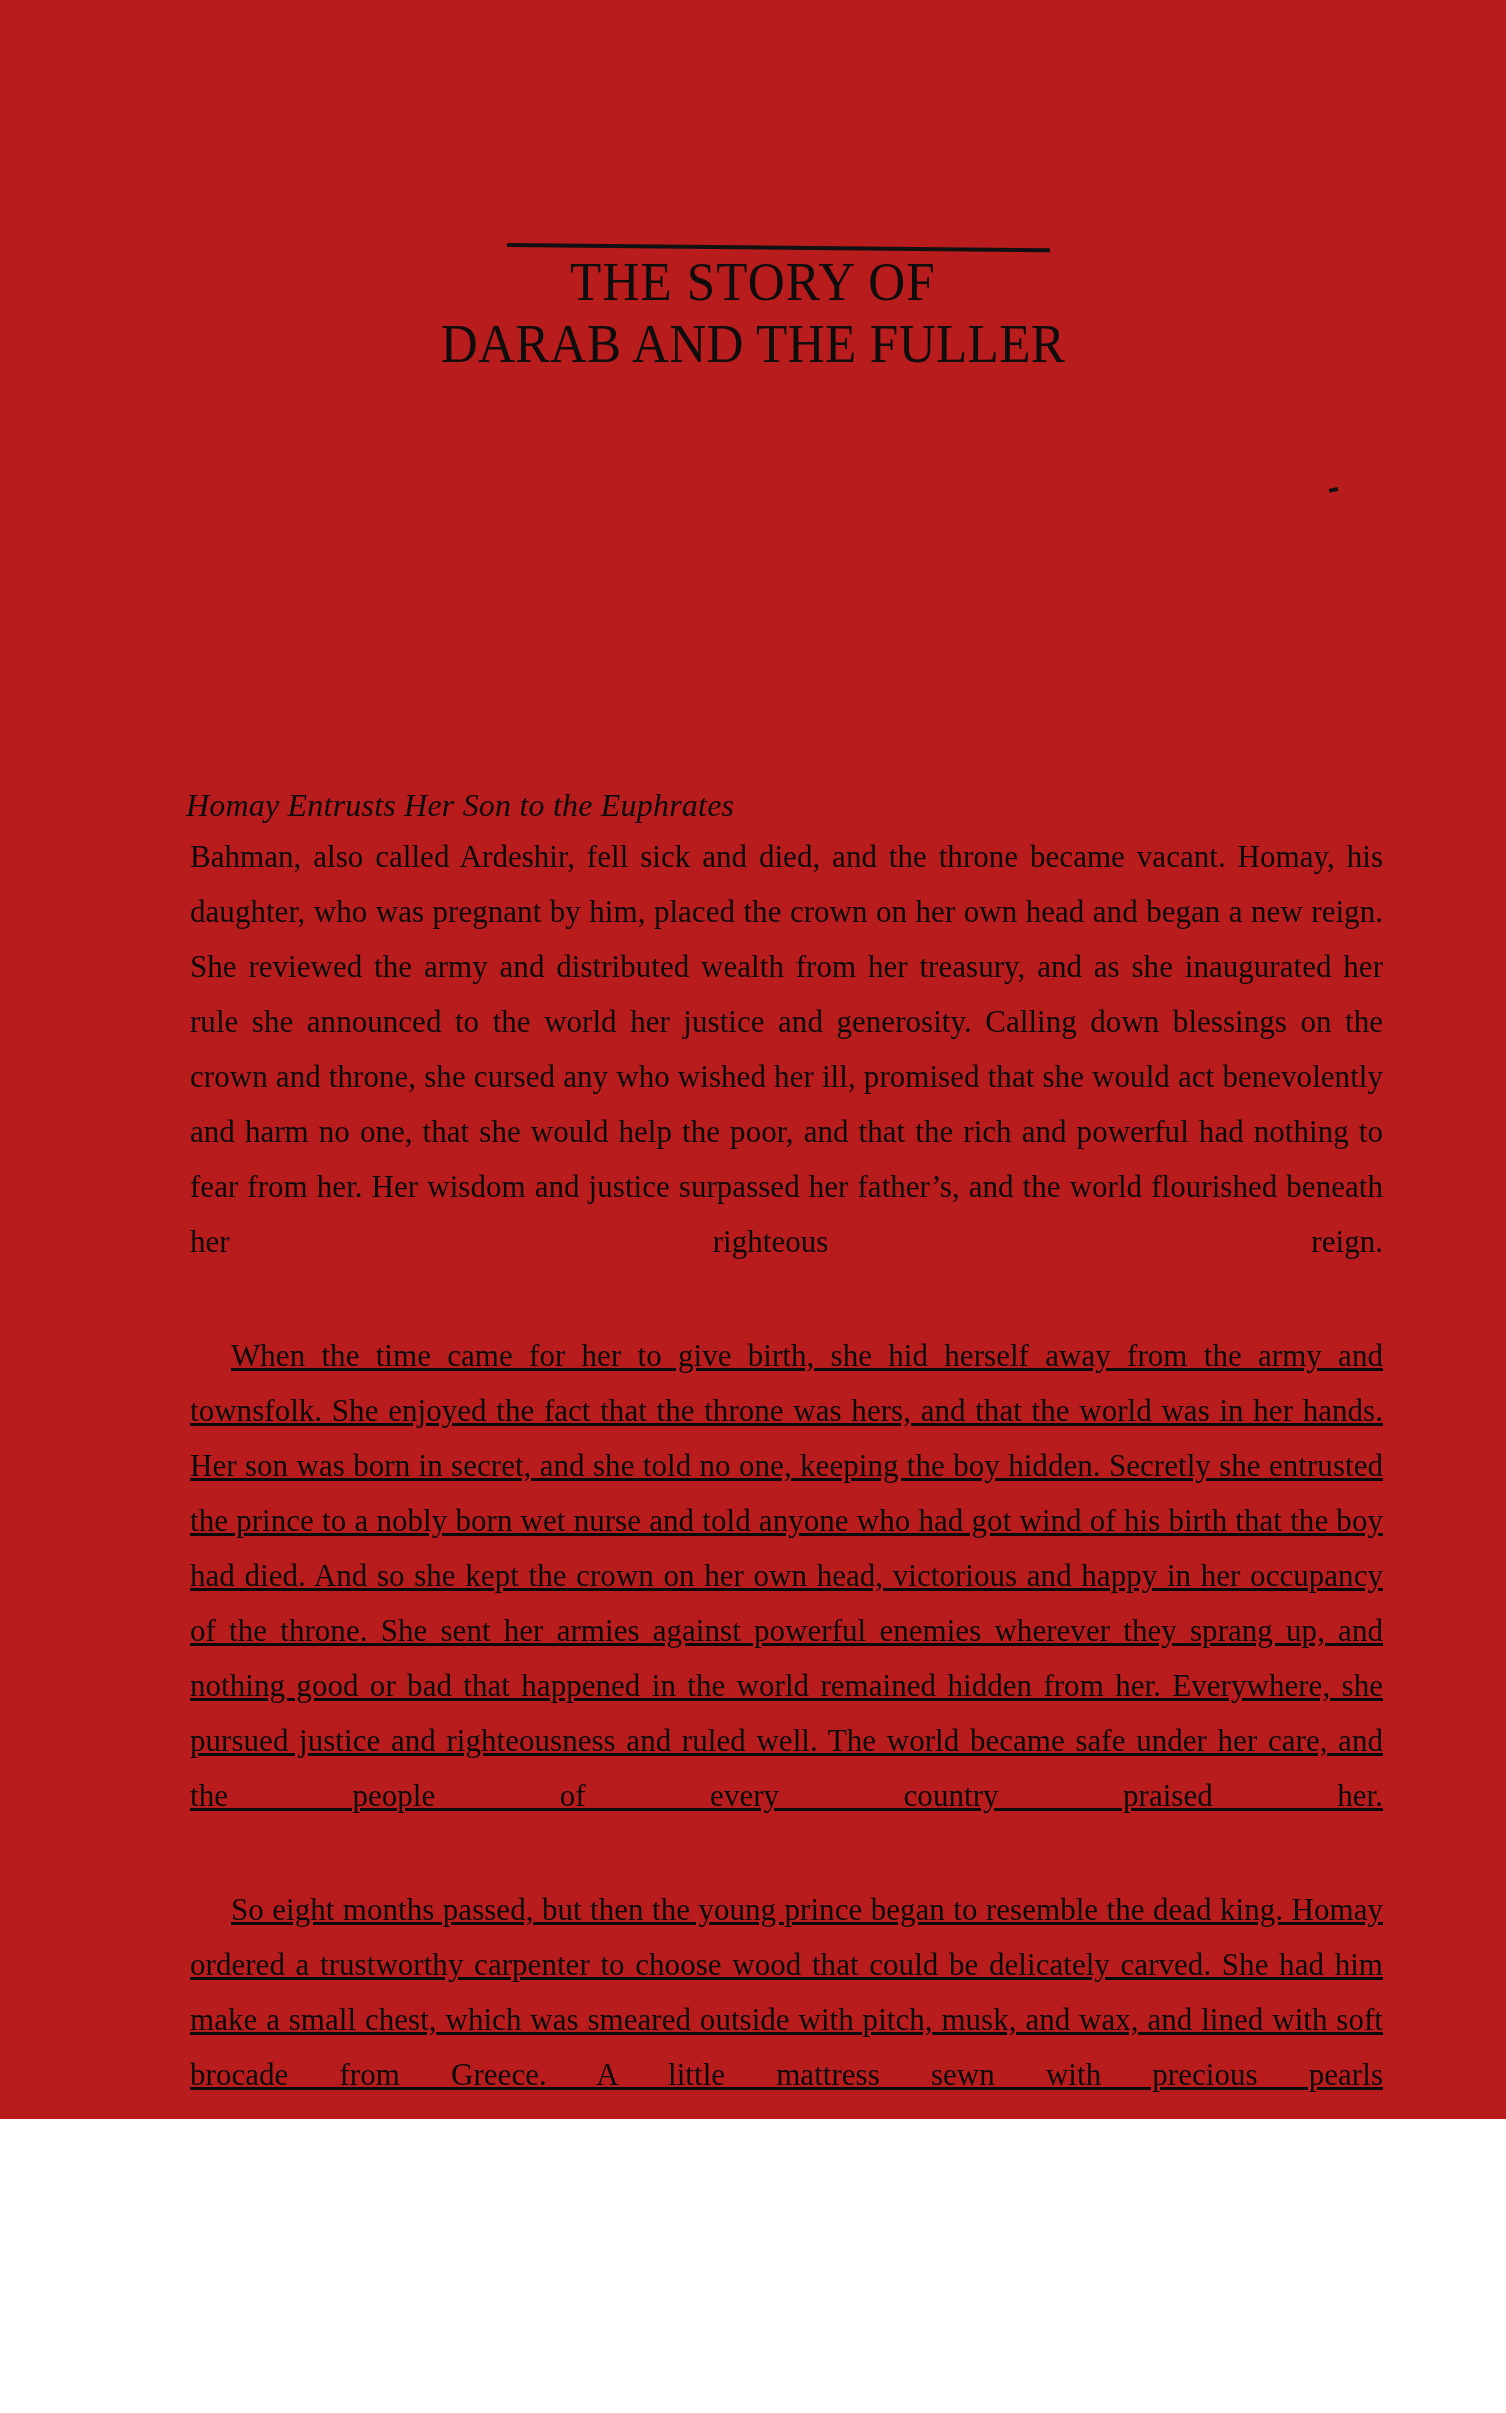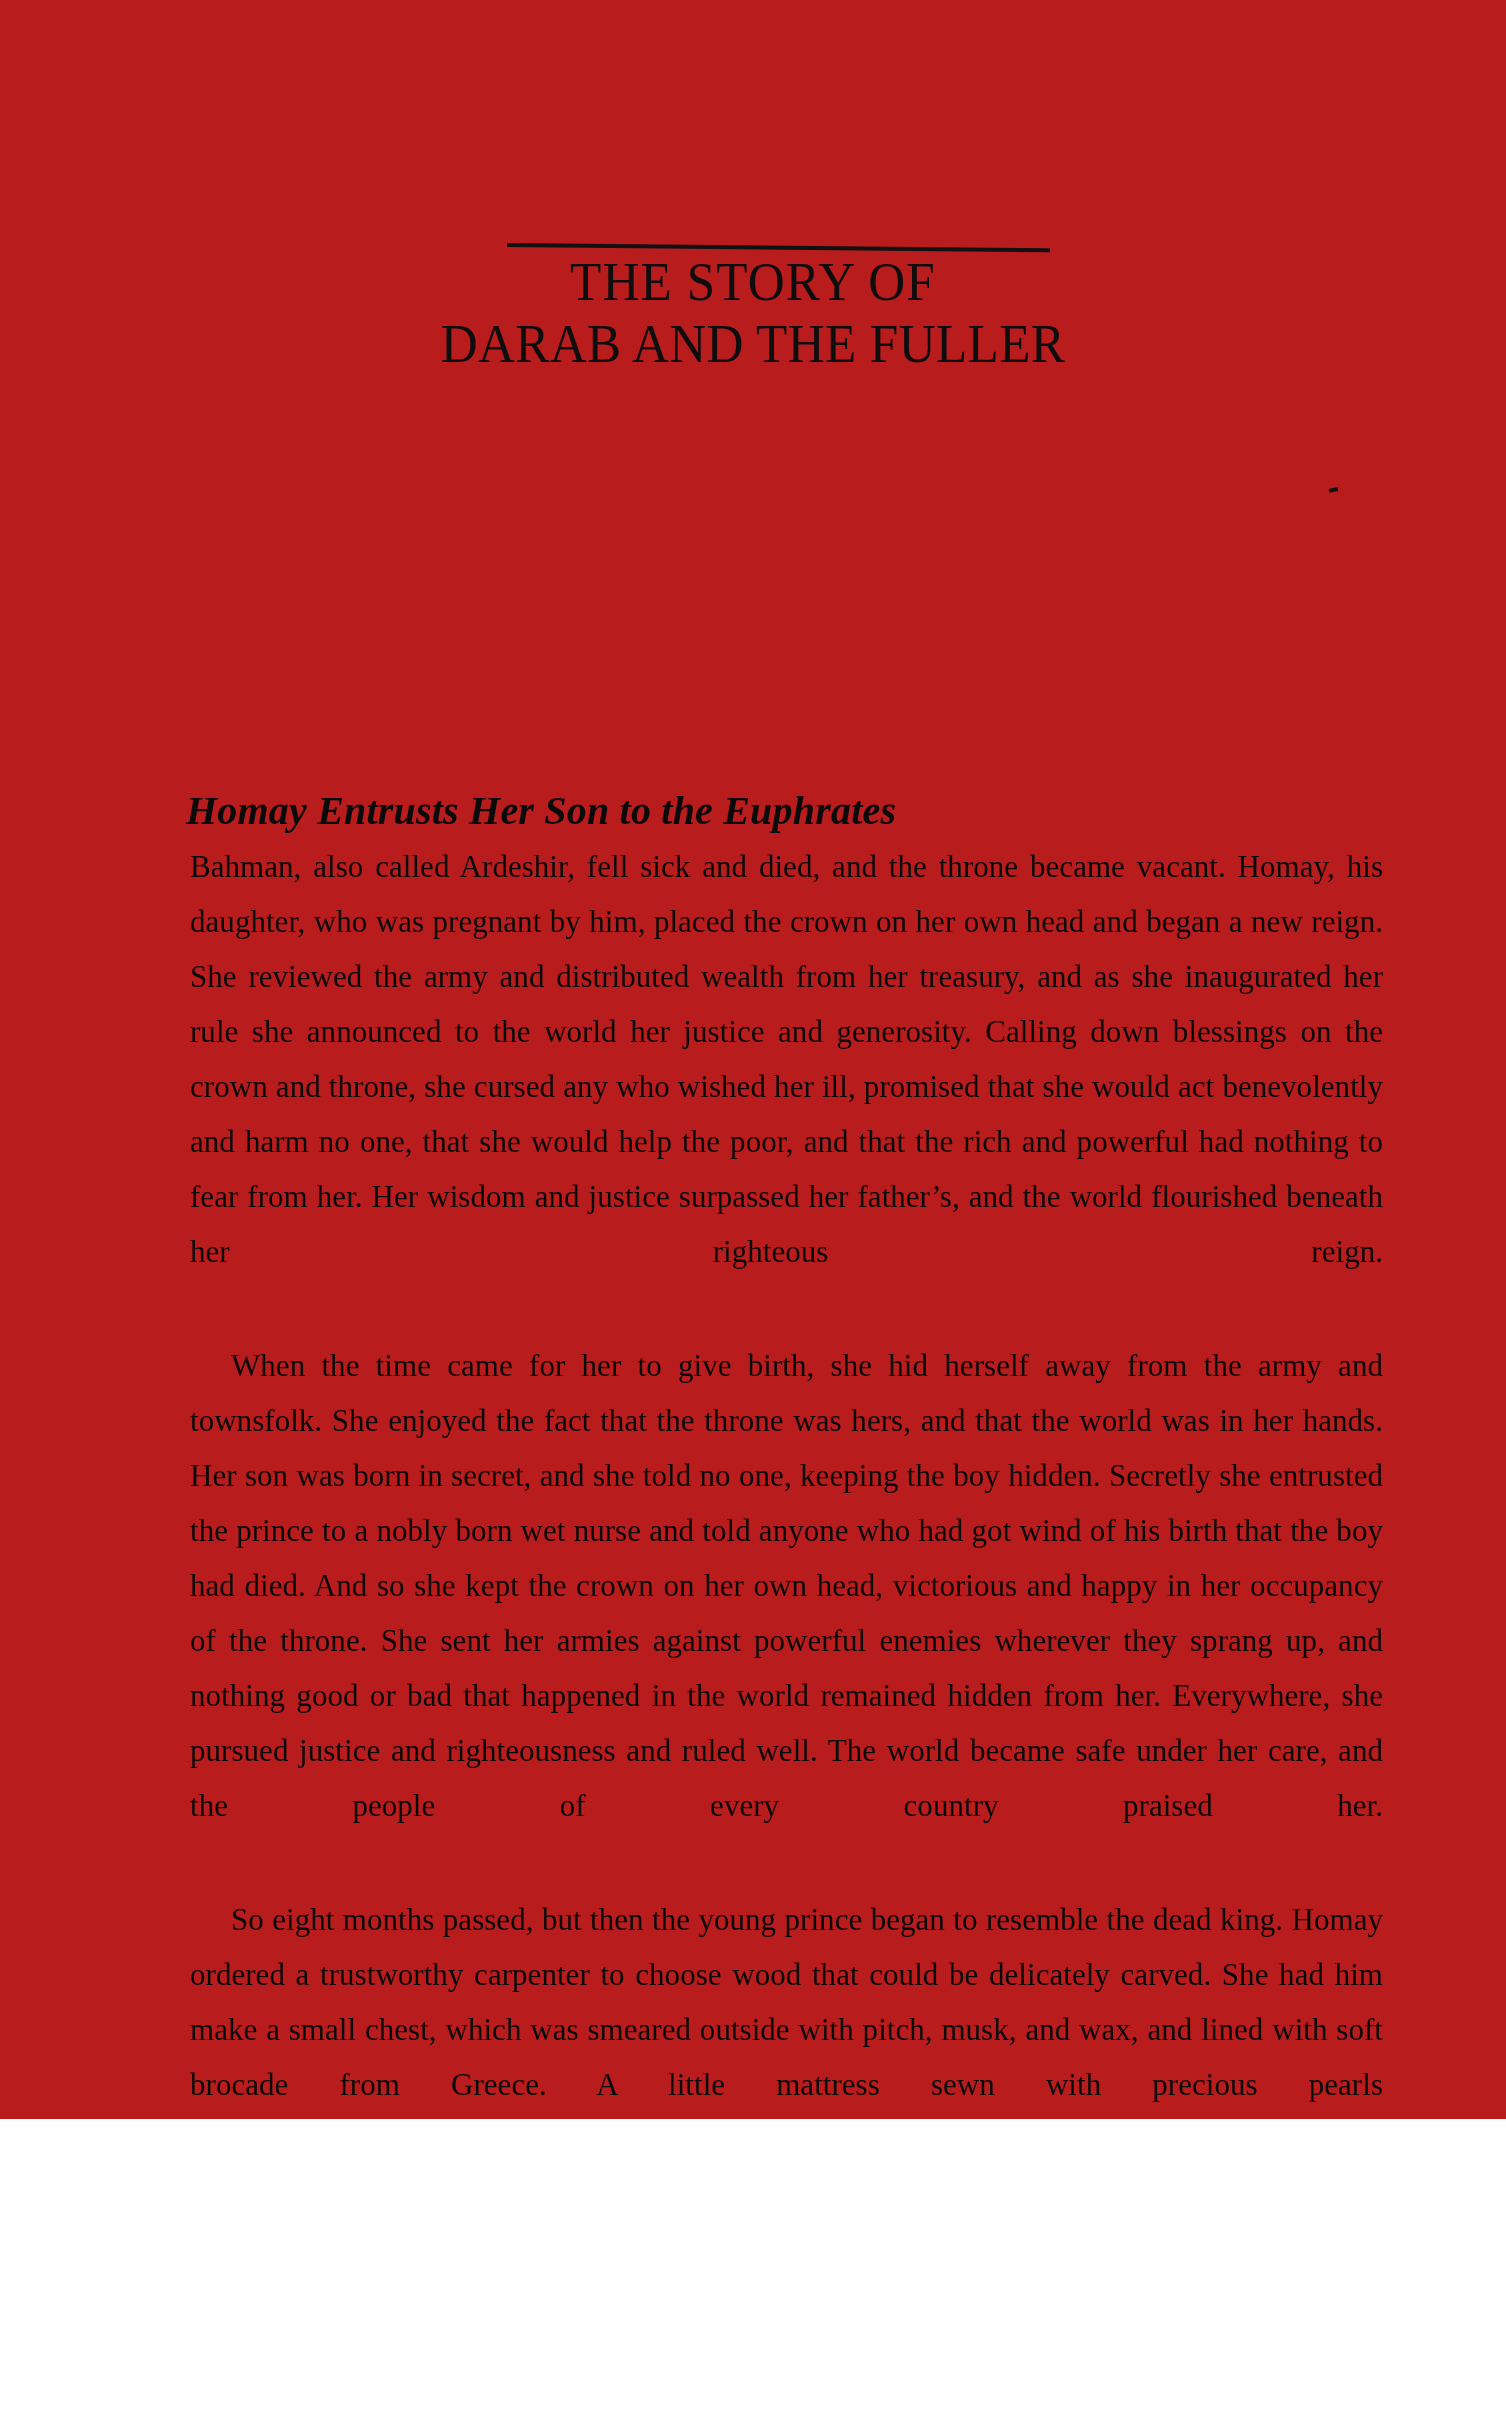--- a/index.html
+++ b/index.html
@@ -79,43 +79,44 @@
   
   .text-column {
     position: absolute;
     left: 186px;
     top: 787px;
     width: 1201px;
   }
 
   .section-heading {
     font-family: "Liberation Serif", "DejaVu Serif", serif;
-    font-weight: bold;
+    font-weight: normal;
     font-style: italic;
-    font-size: 40px;
+    font-size: 32px;
     line-height: 1.18;
     letter-spacing: 0.2px;
     margin: 0 0 4.7px 0;
     color: #0a0a0a;
   }
 
   .body-par {
     margin: 4px;
     font-size: 31px;
     line-height: 55px;
     text-align: justify;
     text-justify: inter-word;
     hyphens: manual;
     -webkit-hyphens: manual;
     color: #0a0a0a;
     letter-spacing: 0.04px;
   }
 
   .body-par.indented {
     text-indent: 41px;
+    text-decoration: underline;
   }
 
   
   .body-par::after {
     content: "";
     display: inline-block;
     width: 100%;
   }
 </style>
 </head>

